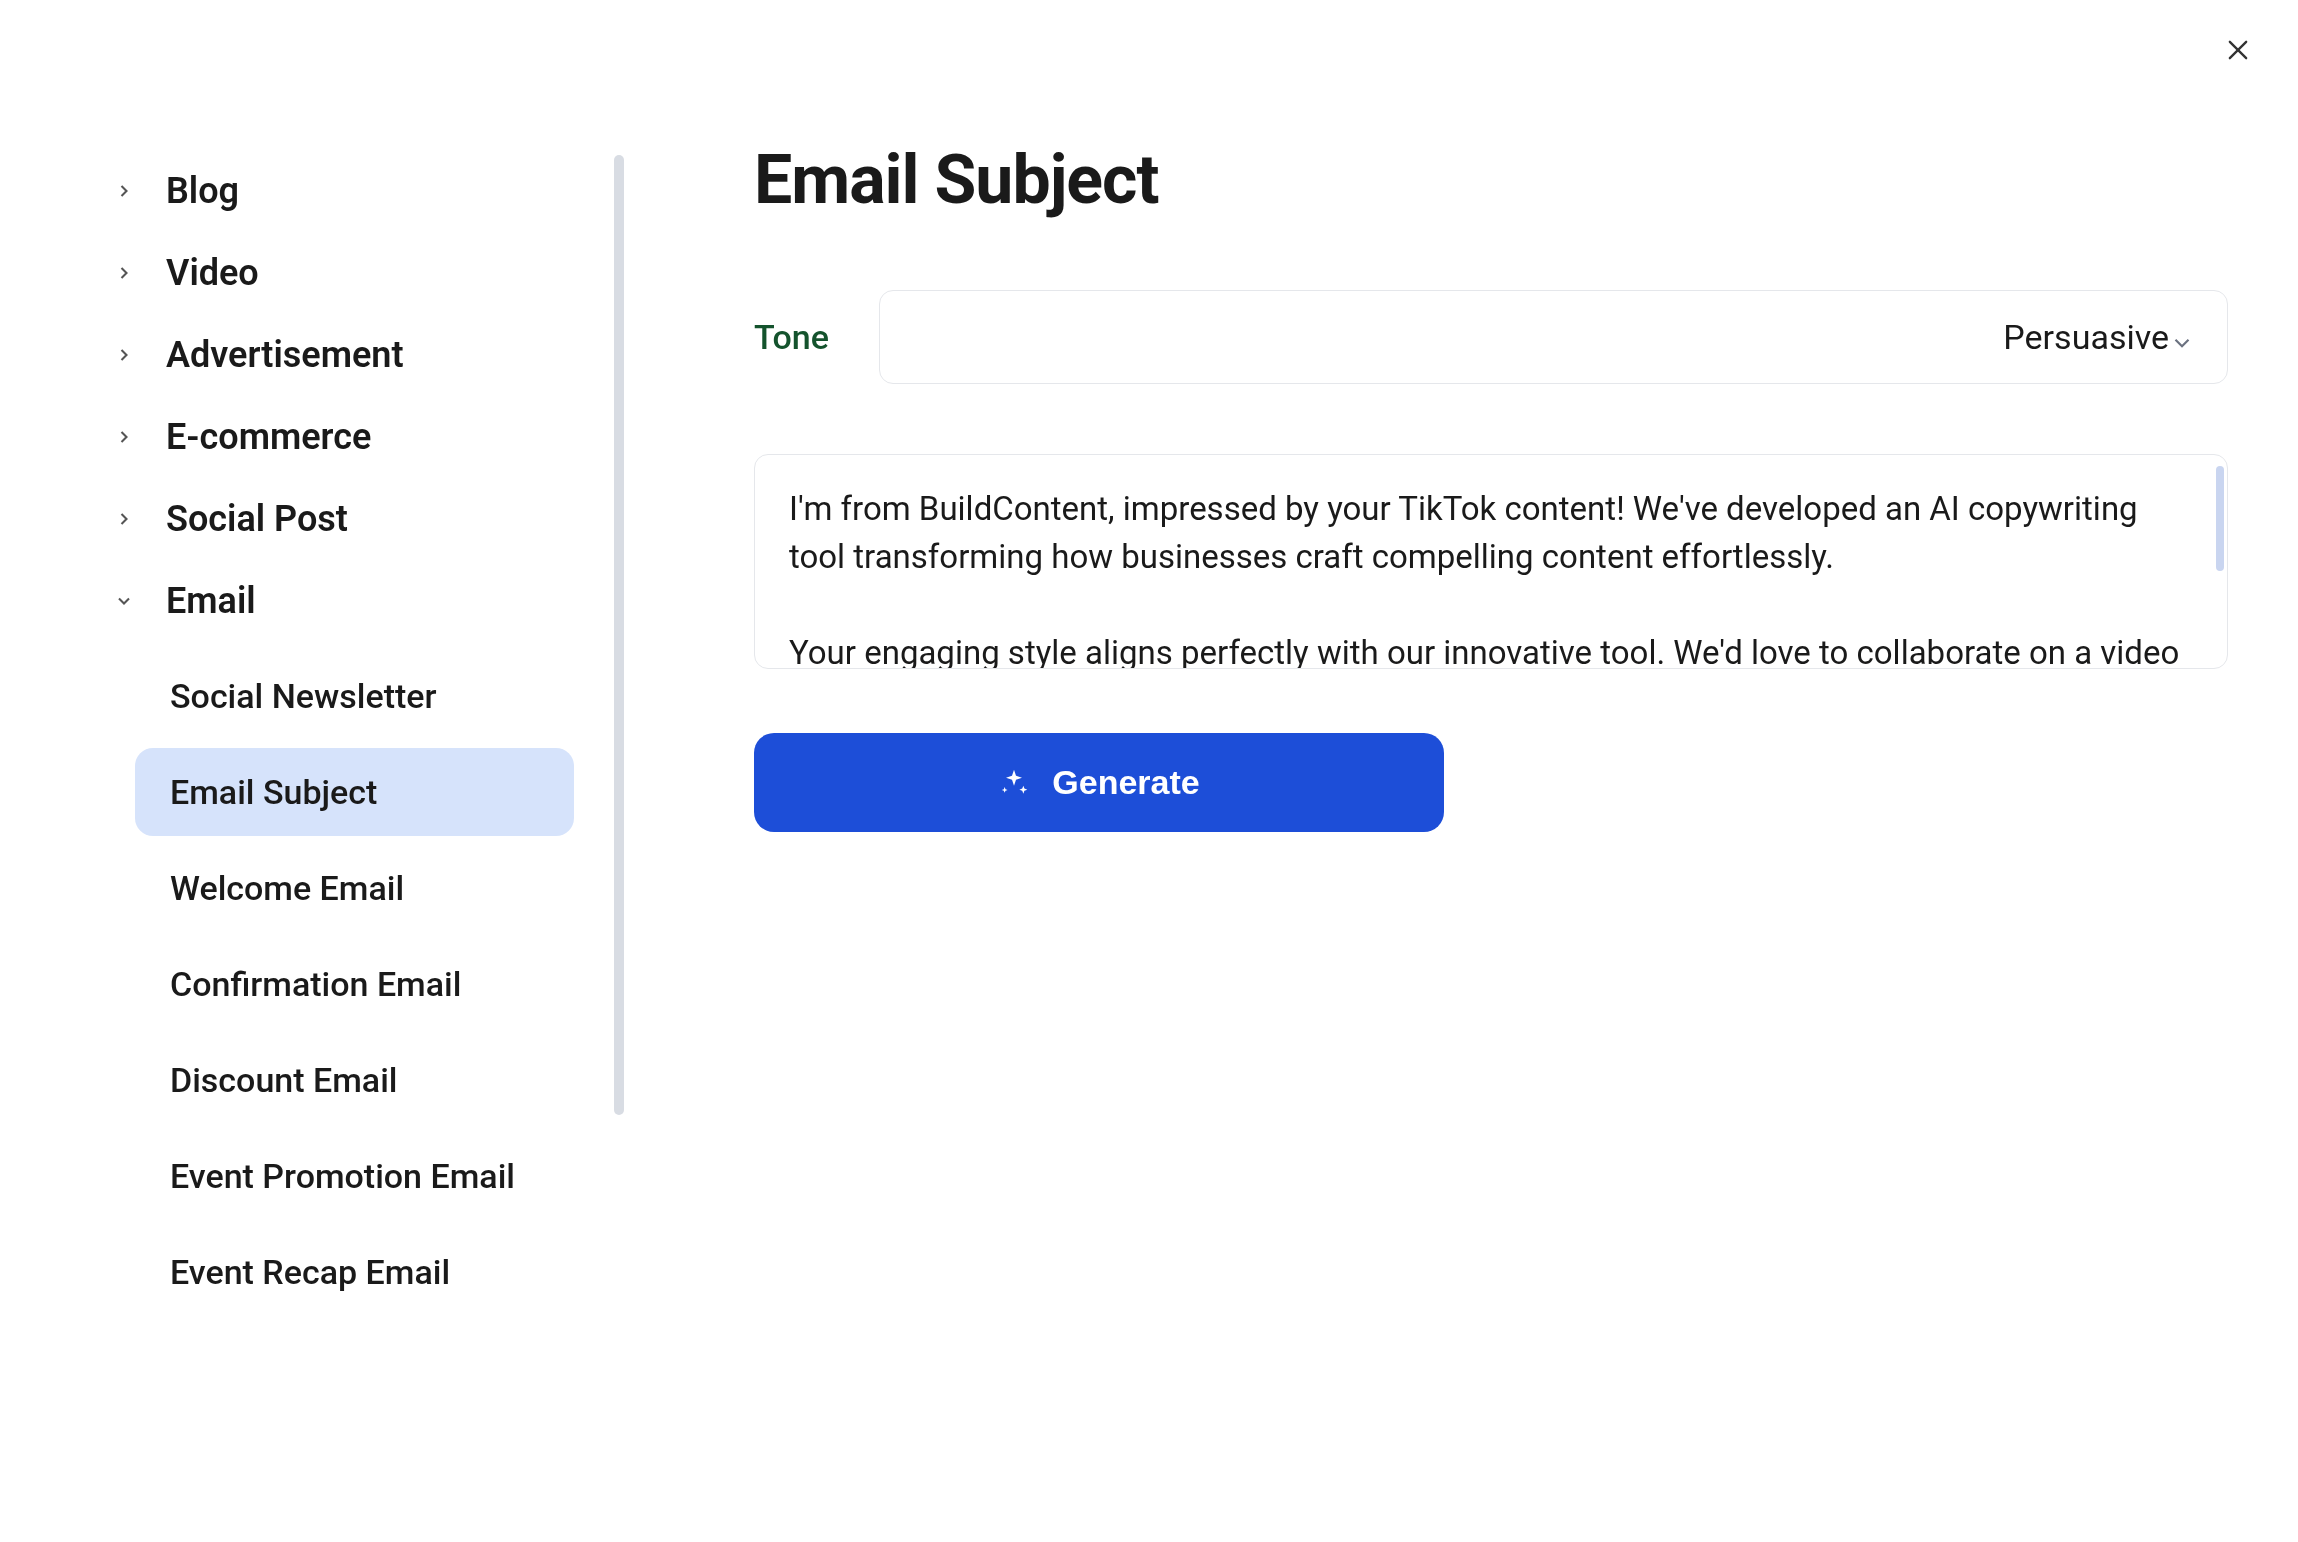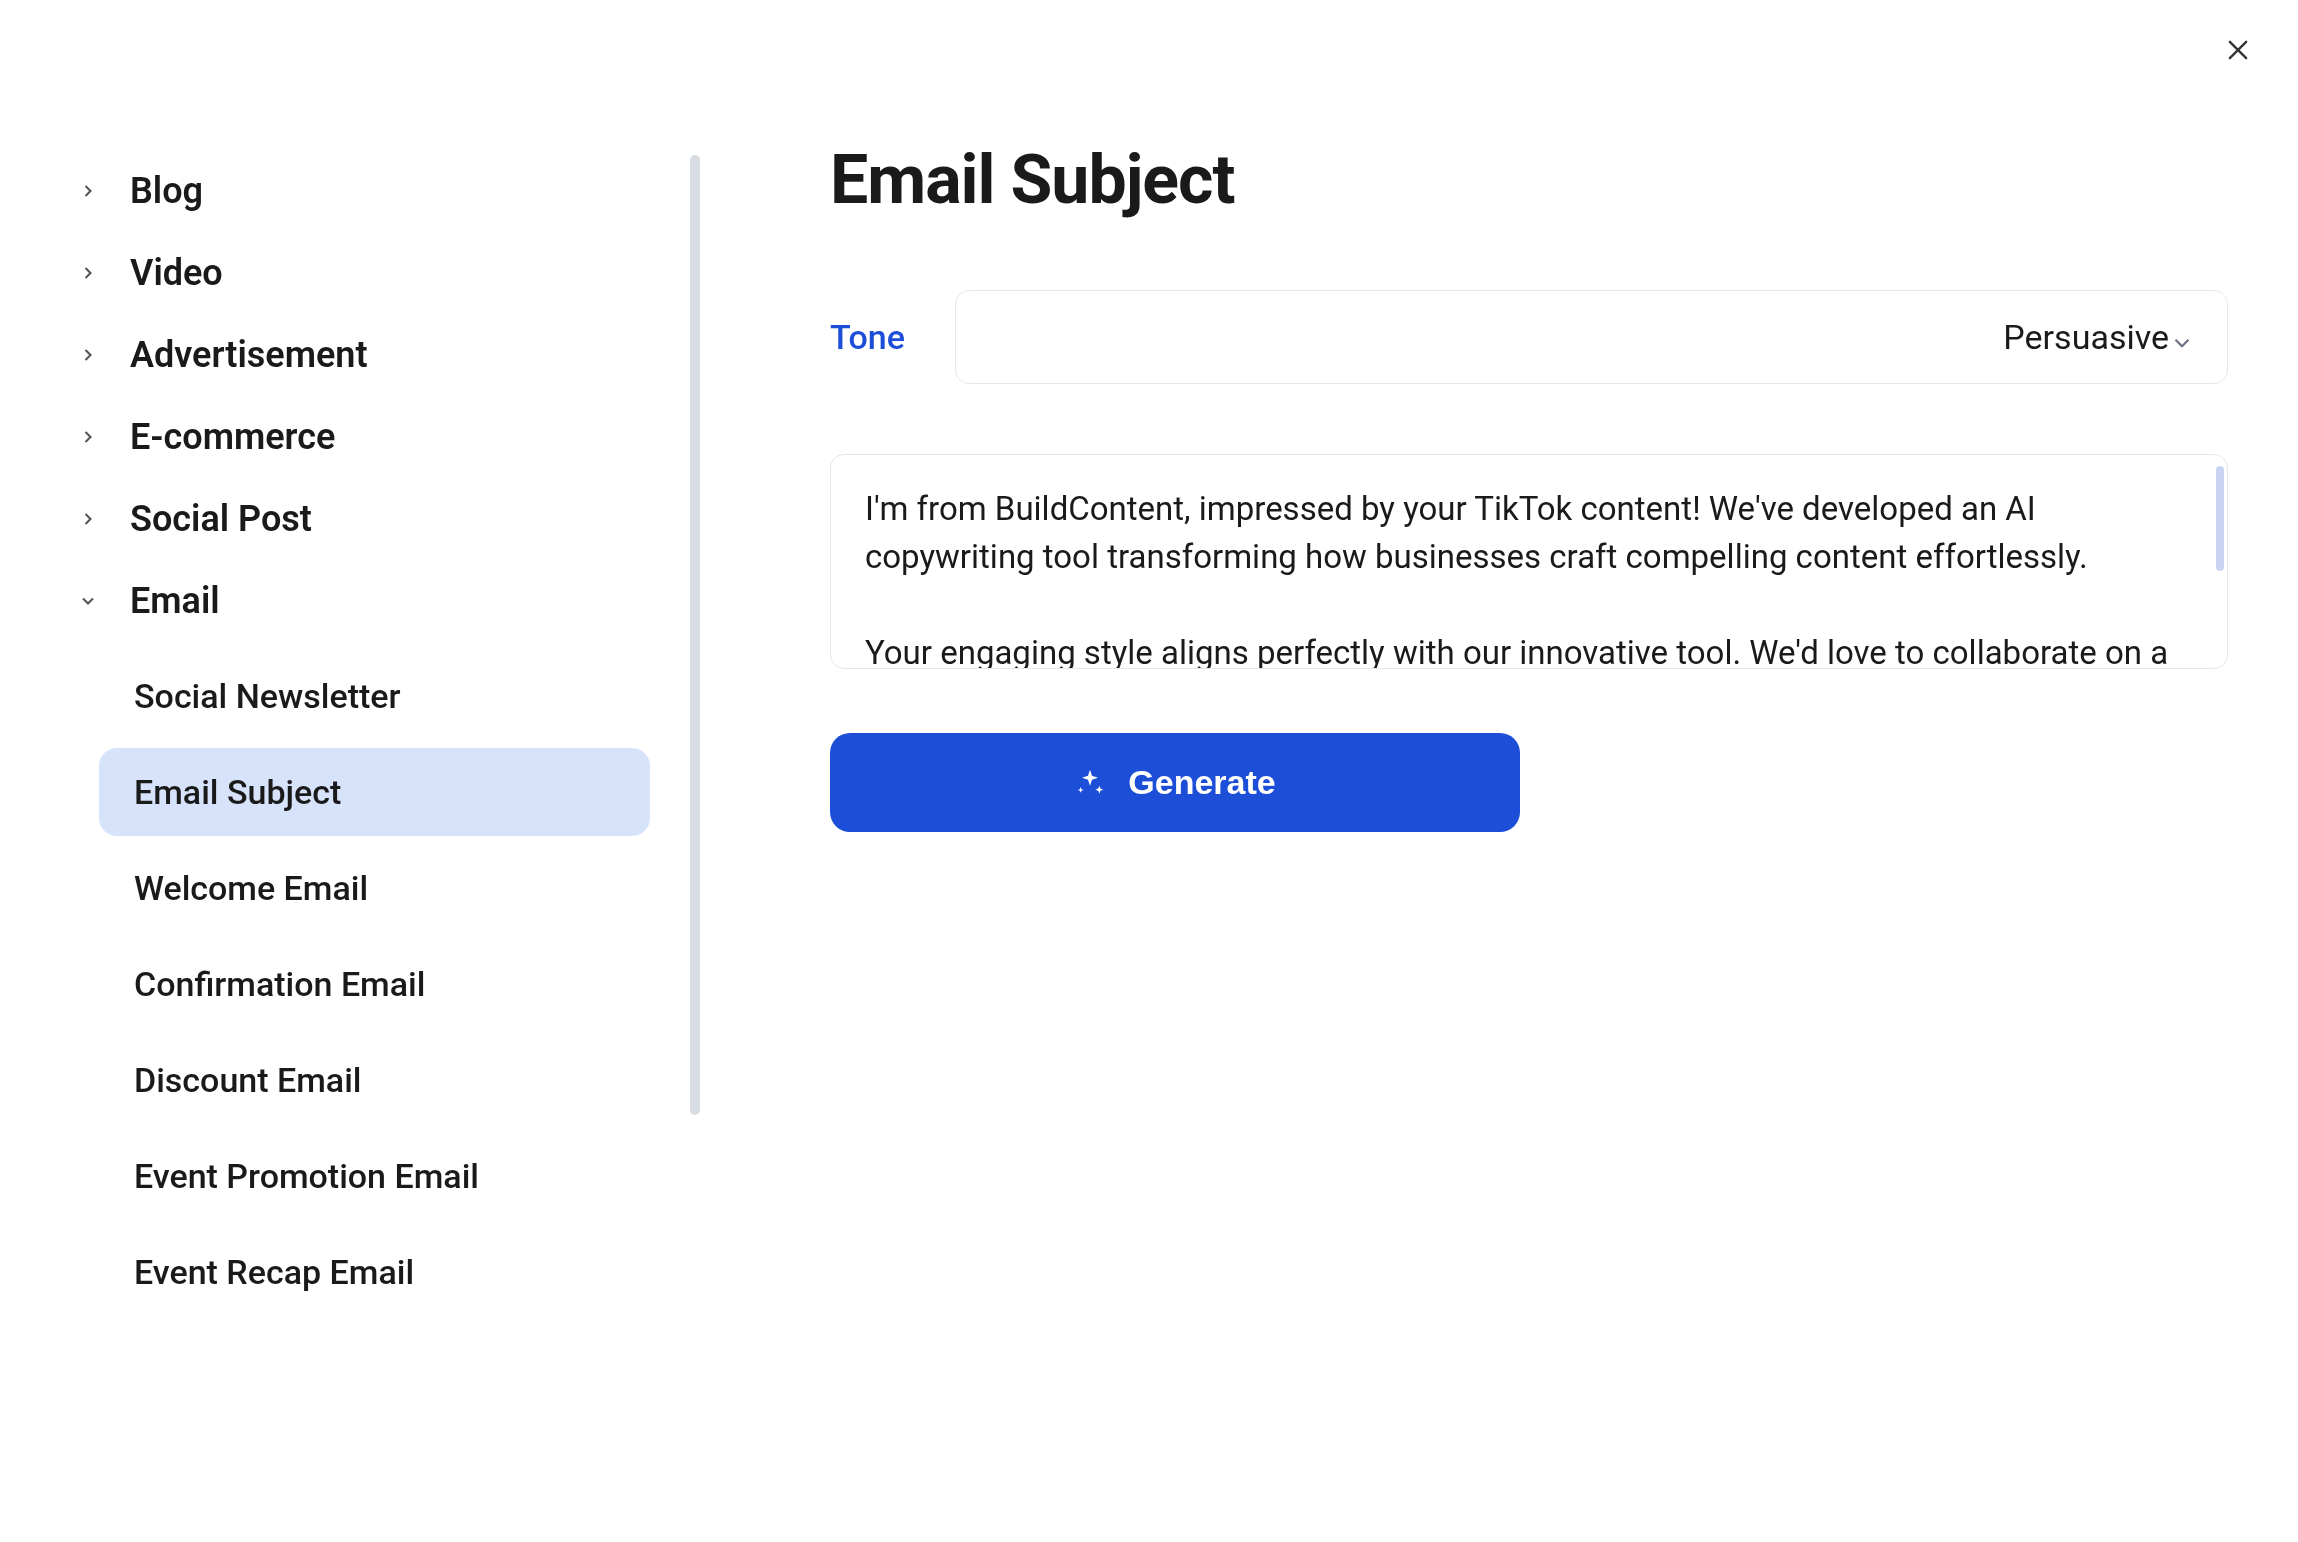--- a/index.html
+++ b/index.html
@@ -30,25 +30,26 @@
     }
     .close-btn svg {
       width: 28px;
       height: 28px;
     }
     .layout {
       display: flex;
       height: 100%;
     }
     .sidebar {
-      width: 700px;
+      width: 588px;
       padding-top: 150px;
       padding-left: 54px;
       padding-right: 20px;
       position: relative;
+      margin-left: 36px;
     }
     .sidebar-scroll {
       height: calc(100% - 150px);
       overflow-y: auto;
       position: relative;
     }
     .sidebar-scroll::-webkit-scrollbar {
       width: 10px;
     }
     .sidebar-scroll::-webkit-scrollbar-track {
@@ -123,21 +124,21 @@
       letter-spacing: -1px;
     }
     .tone-row {
       display: flex;
       align-items: center;
       gap: 50px;
       margin-bottom: 70px;
     }
     .tone-label {
       font-size: 34px;
-      color: #1d4ed8;
+      color: #14532d;
       font-weight: 500;
     }
     .tone-select {
       flex: 1;
       border: 1.5px solid #e5e7eb;
       border-radius: 14px;
       padding: 26px 32px;
       font-size: 34px;
       color: #1a1a1a;
       display: flex;

